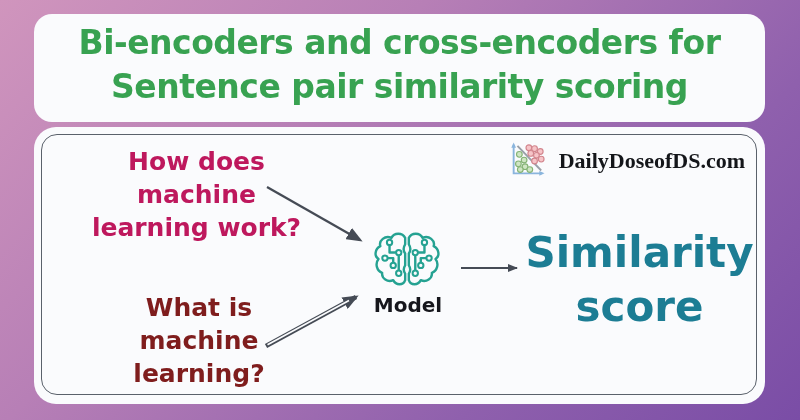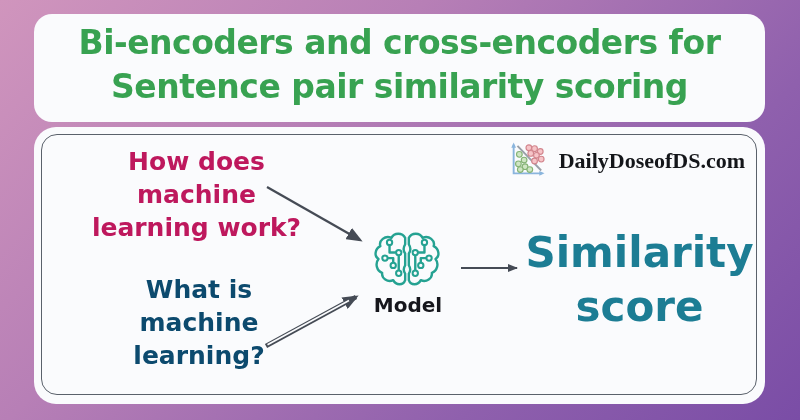--- a/index.html
+++ b/index.html
@@ -18,21 +18,21 @@
   .content-card{left:34px;top:127px;width:731px;height:277px;border-radius:22px;}
   .inner-border{
     position:absolute;left:7px;top:7px;right:8px;bottom:9px;
     border:1.6px solid #5a616b;border-radius:16px;
   }
   .question{
     position:absolute;text-align:center;font-weight:bold;
     font-size:25px;line-height:1.32;white-space:pre-line;
   }
   .q1{left:55px;top:18px;width:215px;color:#be185d;}
-  .q2{left:60px;top:146px;width:210px;color:#0c4a6e;}
+  .q2{left:60px;top:164px;width:210px;color:#7f1d1d;}
   .brain{position:absolute;left:339px;top:102px;width:68px;height:60px;}
   .model-label{
     position:absolute;left:338px;top:166px;width:72px;text-align:center;
     font-size:20px;color:#16161c;font-weight:bold;
   }
   .similarity{
     position:absolute;left:458px;top:90px;width:295px;text-align:center;
     font-size:42px;font-weight:bold;color:#1c7d94;line-height:1.28;white-space:pre-line;margin-top:9px;
   }
   .logo{position:absolute;top:15px;right:20px;display:flex;align-items:center;gap:13px;}

